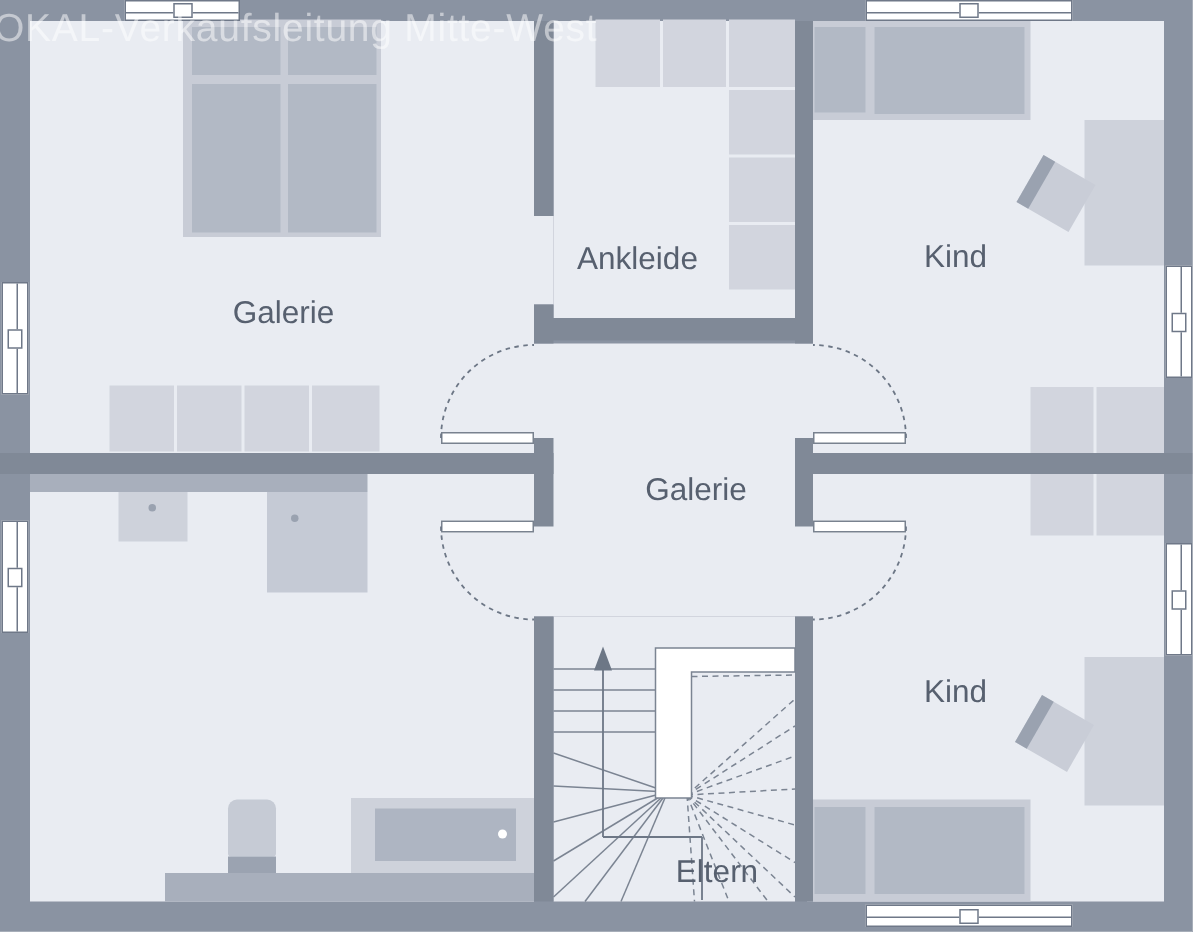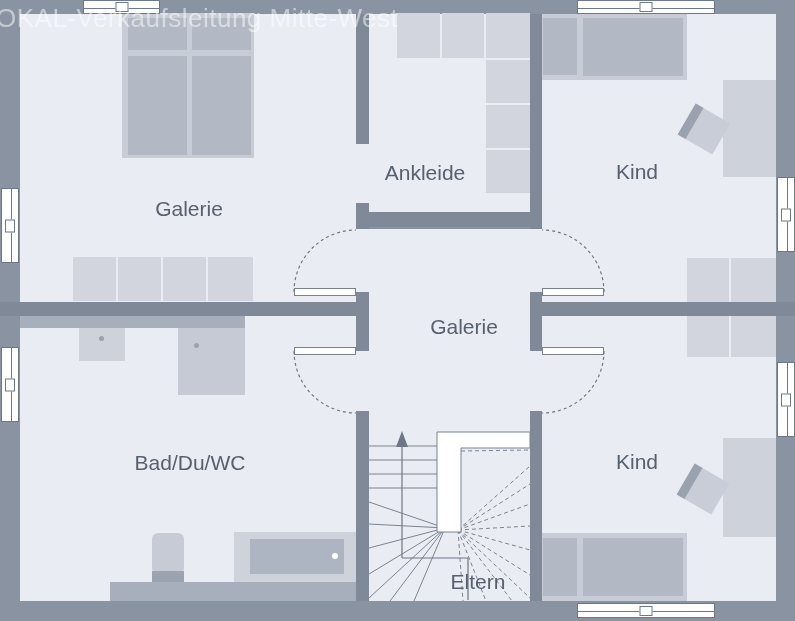--- a/index.html
+++ b/index.html
@@ -182,19 +182,18 @@
       <line x1="468" y1="558" x2="402" y2="558"></line>
       <line x1="402" y1="558" x2="402" y2="444"></line>
     </g>
     <polygon points="402,431 396,447 408,447" fill="#6d7786"></polygon>
   </svg>
 
   <div class="room-label" style="left:189px;top:209px">Galerie</div>
   <div class="room-label" style="left:425px;top:173px">Ankleide</div>
   <div class="room-label" style="left:637px;top:172px">Kind</div>
   <div class="room-label" style="left:464px;top:327px">Galerie</div>
-  <div class="room-label" style="left:190px;top:463px">Bad/Du/WC</div>
   <div class="room-label" style="left:637px;top:462px">Kind</div>
   <div class="room-label" style="left:478px;top:582px">Eltern</div>
 
   <div id="watermark">OKAL-Verkaufsleitung Mitte-West</div>
 
 </div>
 
 </body></html>

